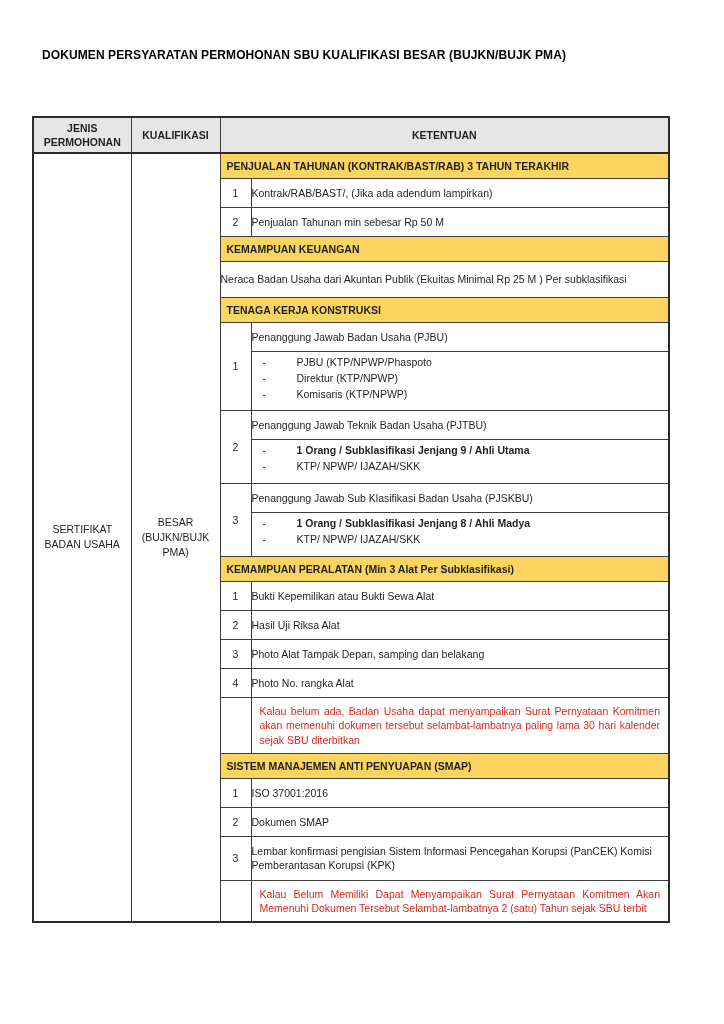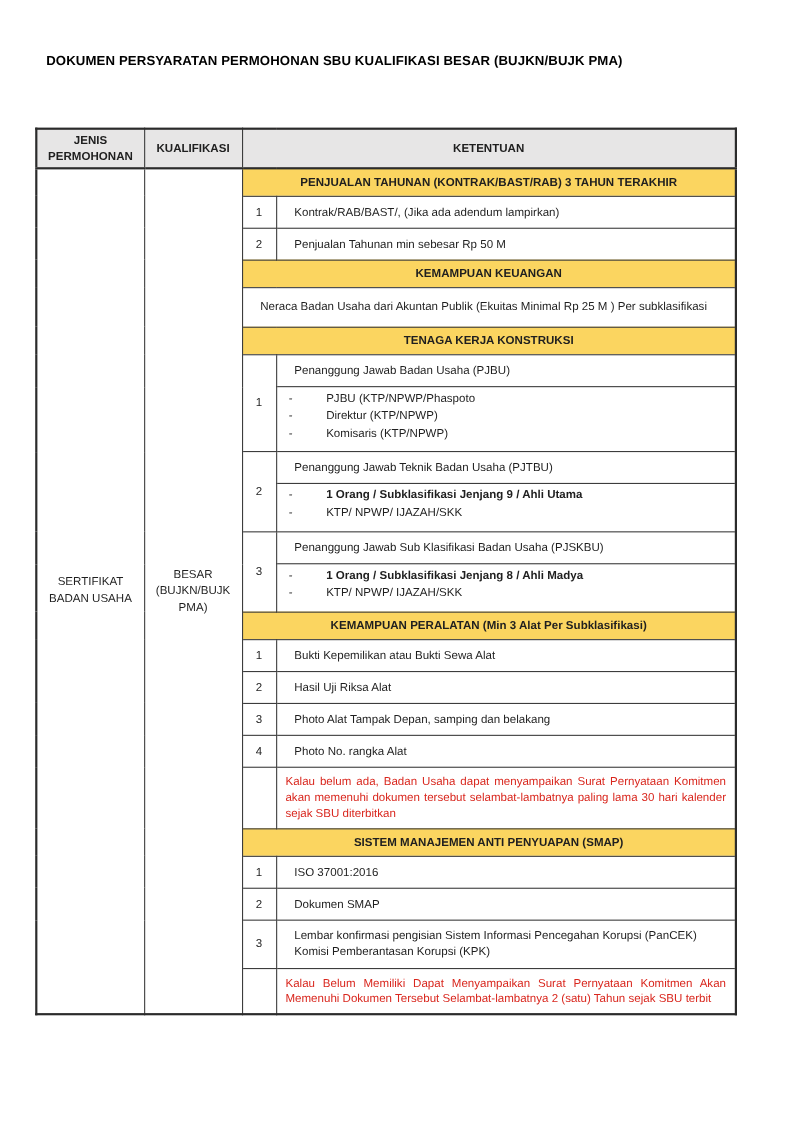--- a/index.html
+++ b/index.html
@@ -49,30 +49,30 @@
     padding:2px 4px;
   }
   td.vcell{
     text-align:center;
     padding:4px 10px;
     line-height:1.45;
   }
   td.sec{
     background:var(--section-header-bg);
     font-weight:bold;
-    text-align:center;
+    text-align:left;
     height:25px;
     padding:3px 6px;
   }
   td.num{
     text-align:center;
     padding:3px 2px;
   }
   td.txt{
-    padding:7px 16px;
+    padding:7px 0;
     text-align:left;
   }
   tr.rh{height:29px;}
   tr.role{height:28px;}
   tr.noteRow{height:36px;}
   td.just{text-align:justify;text-justify:inter-word;}
   td.warn{
     color:var(--warning-text);
     text-align:justify;
     padding:6px 8px;

